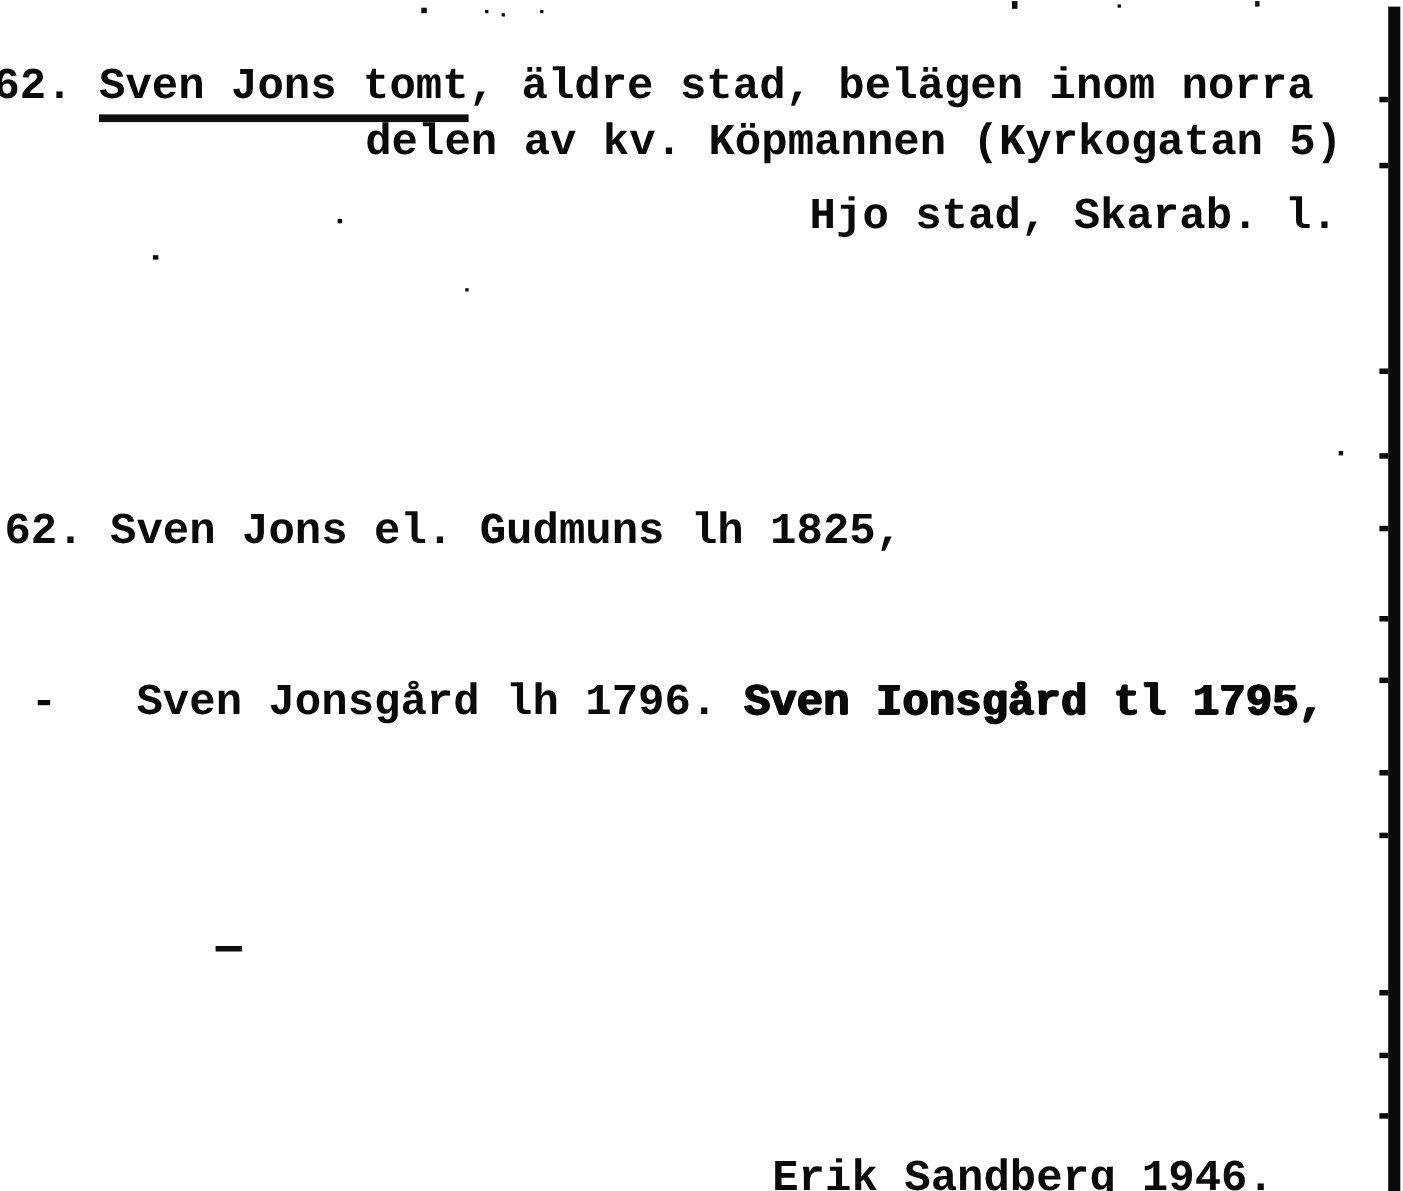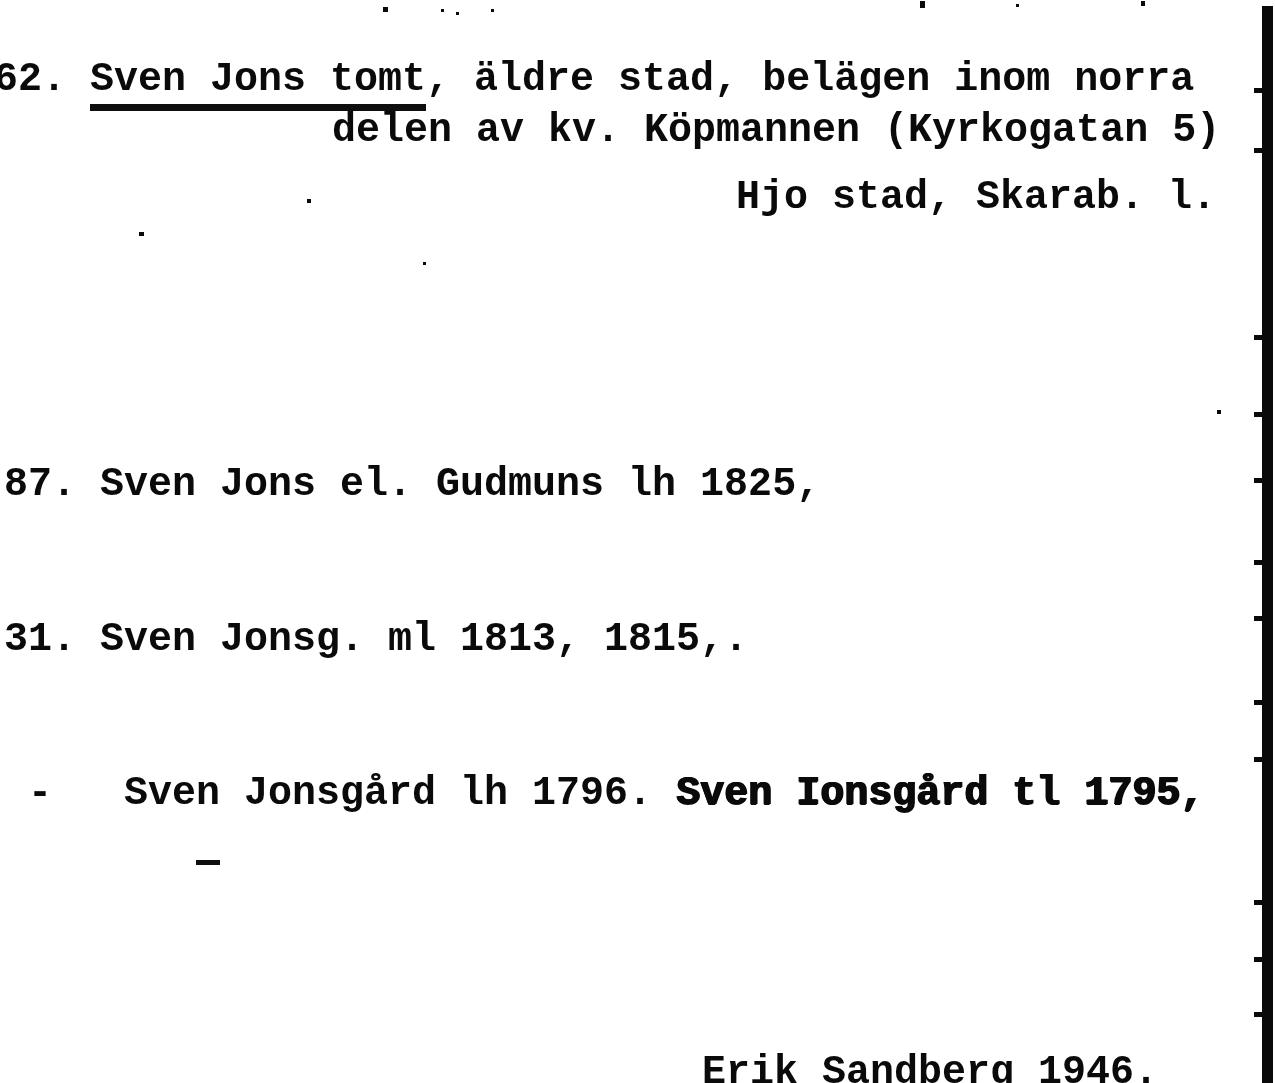--- a/index.html
+++ b/index.html
@@ -69,22 +69,21 @@
 </head>
 <body>
 
 <div class="page">
 
   <div class="abs h-line1"><span>62. </span><span class="underline">Sven Jons tomt</span><span>, äldre stad, belägen inom norra</span></div>
   <div class="abs h-line2">delen av kv. Köpmannen (Kyrkogatan 5)</div>
   <div class="abs h-line3">Hjo stad, Skarab. l.</div>
 
   <div class="body-block">
-    <div class="line">87. Sven Jons el. Gudmuns lh 1825,</div>
-    <div class="line">31. Sven Jonsg. ml 1813, 1815,.</div>
+    <div class="line">62. Sven Jons el. Gudmuns lh 1825,</div>
     <div class="line"><span> -   Sven Jonsgård lh 1796. </span><span class="xbold">Sven Ionsgård tl 1795,</span></div>
     
     
     
     
     
     
   </div>
 
   <div class="pmark"></div>

